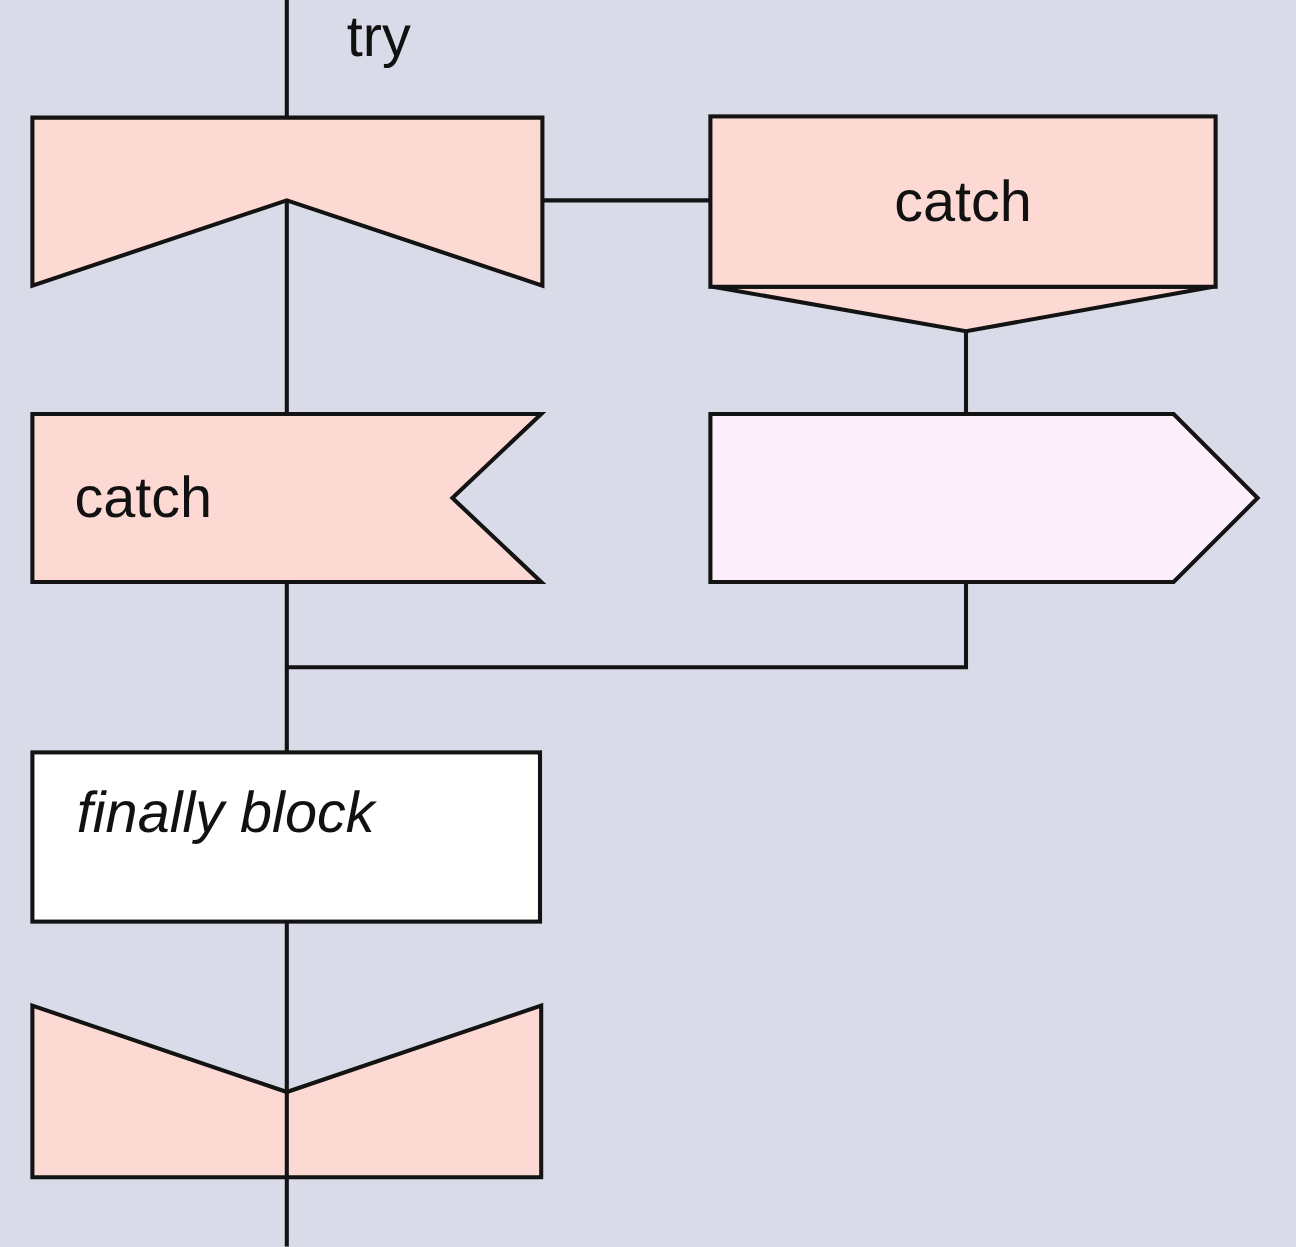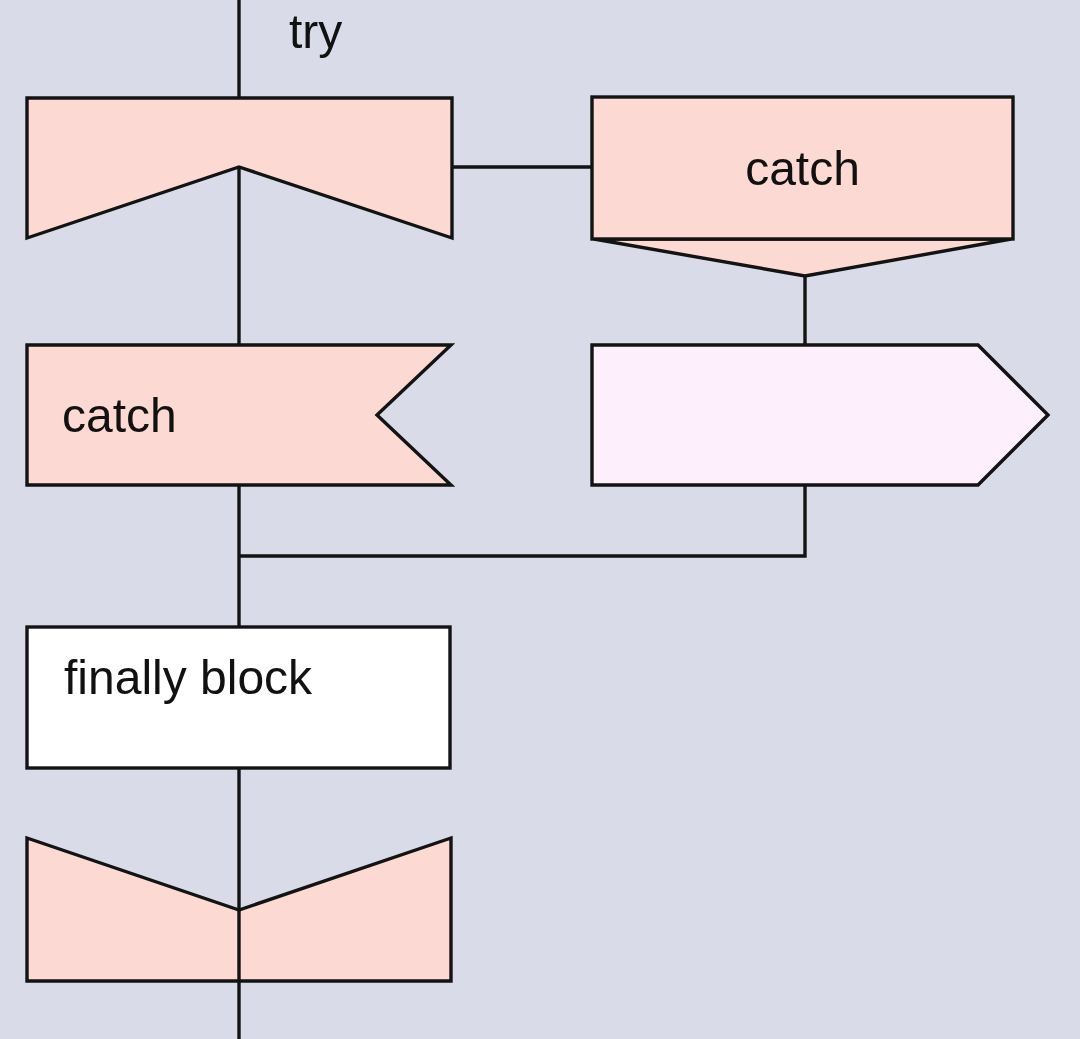--- a/index.html
+++ b/index.html
@@ -68,15 +68,15 @@
     <path class="edge" d="M239 768 V1039"></path>
   </svg>
 
   <div class="label" style="left:289px; top:2px; height:58px;">try</div>
 
   <div class="label centered" style="left:592px; top:97px; width:421px; height:142px;">catch</div>
 
   <div class="label" style="left:62px; top:345px; height:140px;">catch</div>
 
 
-  <div class="label" style="left:64px; top:627px; height:100px;">finally block</div>
+  <div class="label" style="left:64px; top:627px; height:100px;font-style:italic;">finally block</div>
 
 </div>
 
 </body></html>

